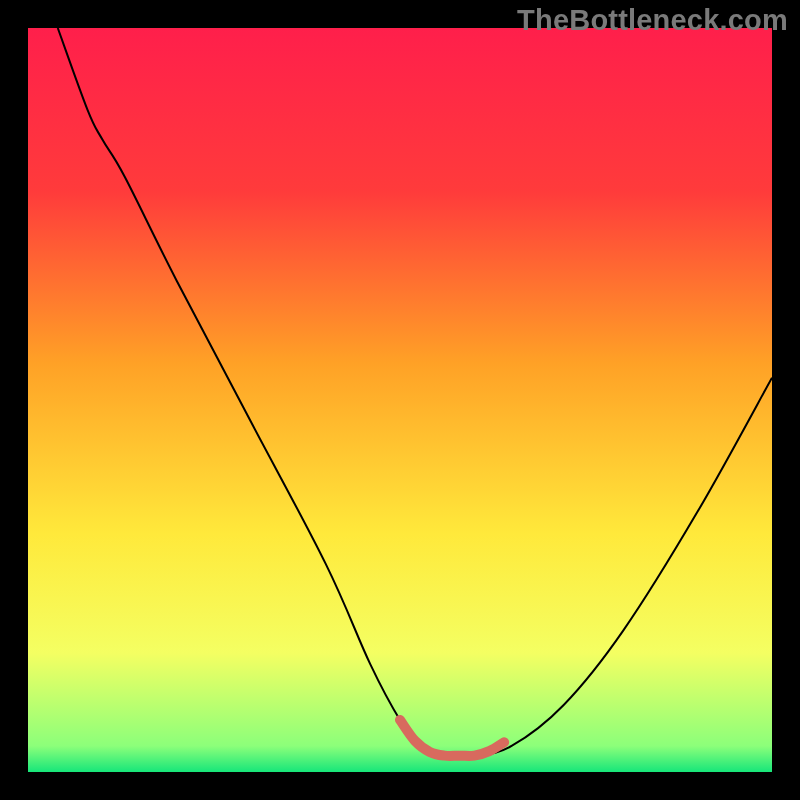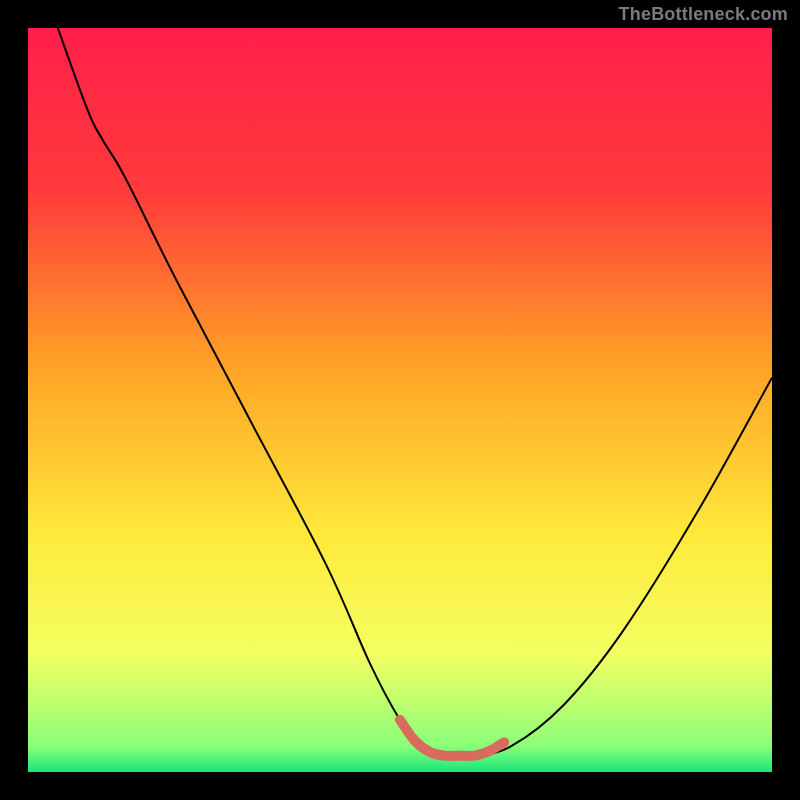--- a/index.html
+++ b/index.html
@@ -14,21 +14,21 @@
   .frame {
     position: absolute;
     inset: 0;
     background: #000;
   }
   .watermark {
     position: absolute;
     top: 4px;
     right: 12px;
     color: #7a7a7a;
-    font-size: 18px;
+    font-size: 29px;
     font-weight: 600;
     letter-spacing: 0.2px;
     z-index: 10;
   }
   .plot {
     position: absolute;
     left: 28px;
     top: 28px;
     width: 744px;
     height: 744px;

